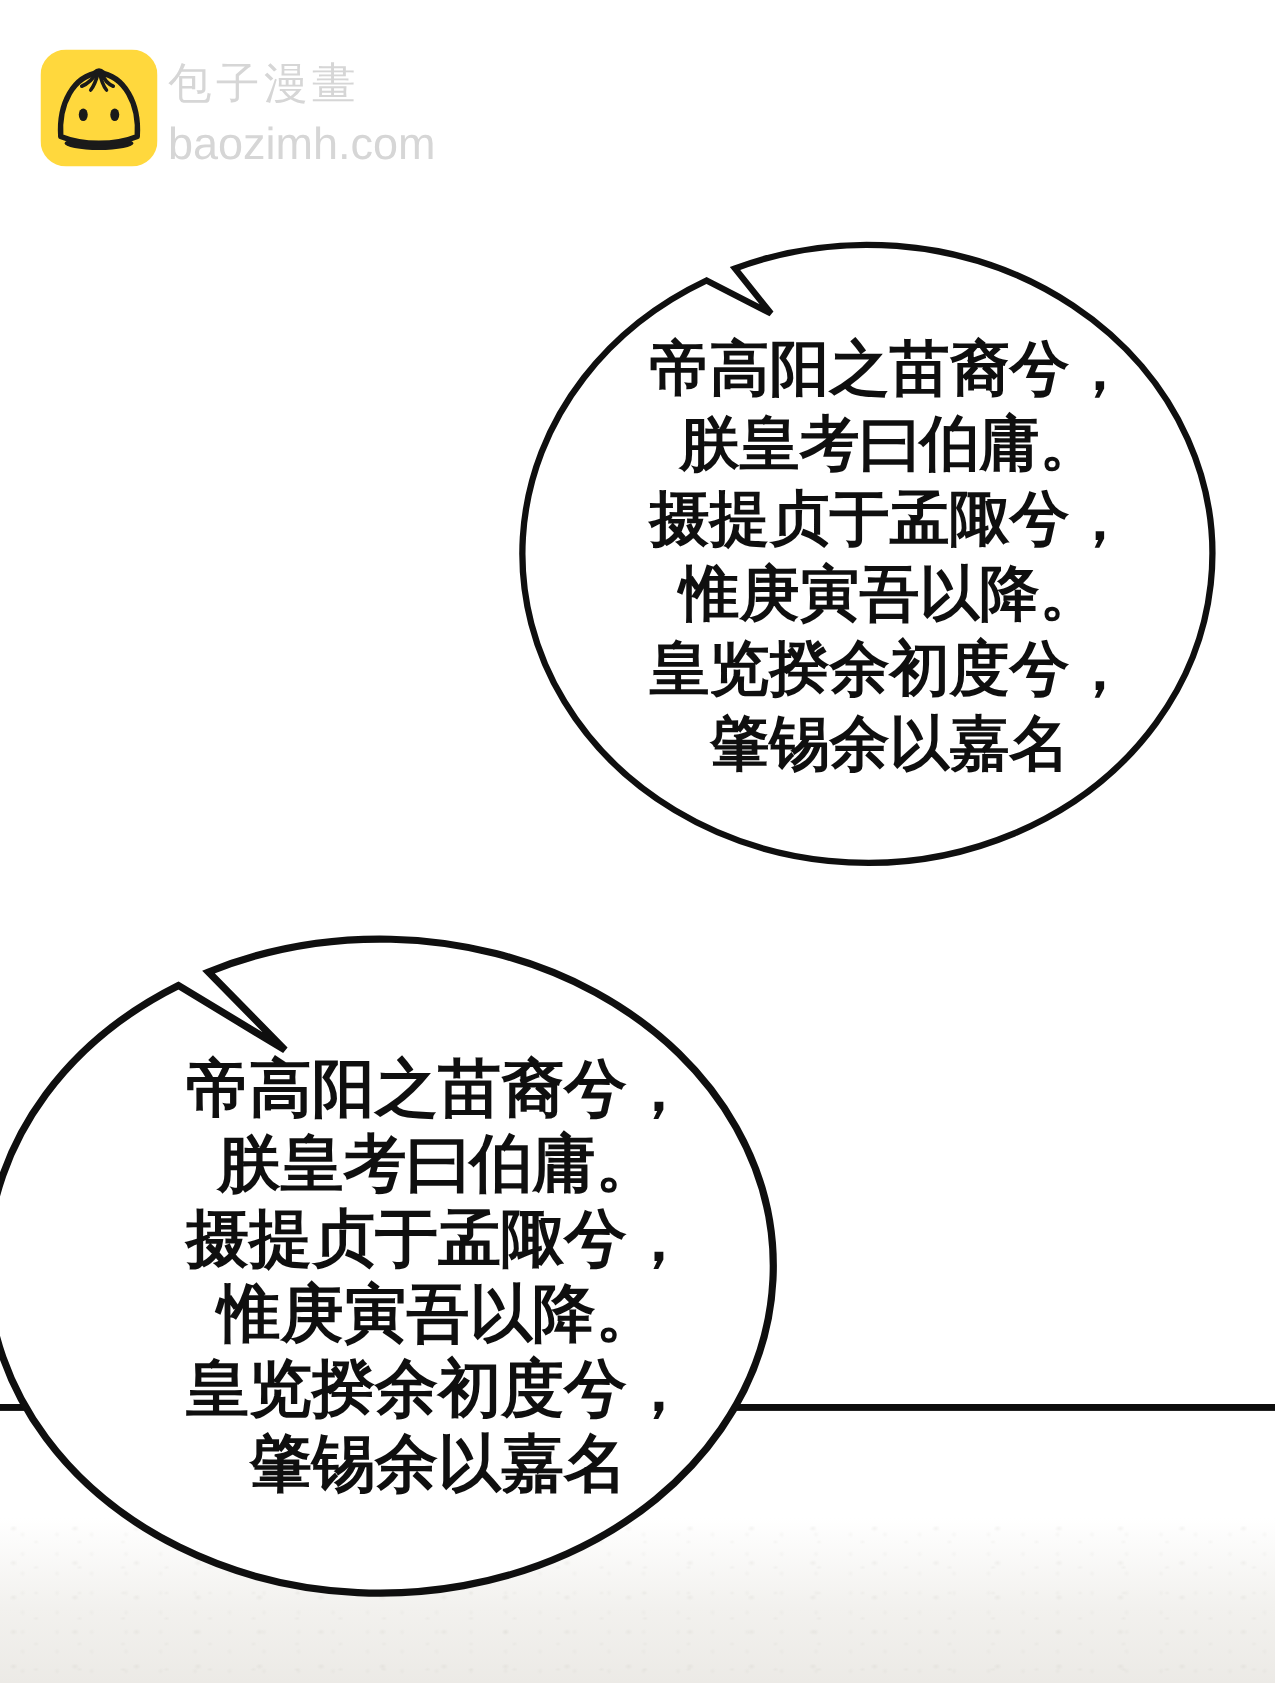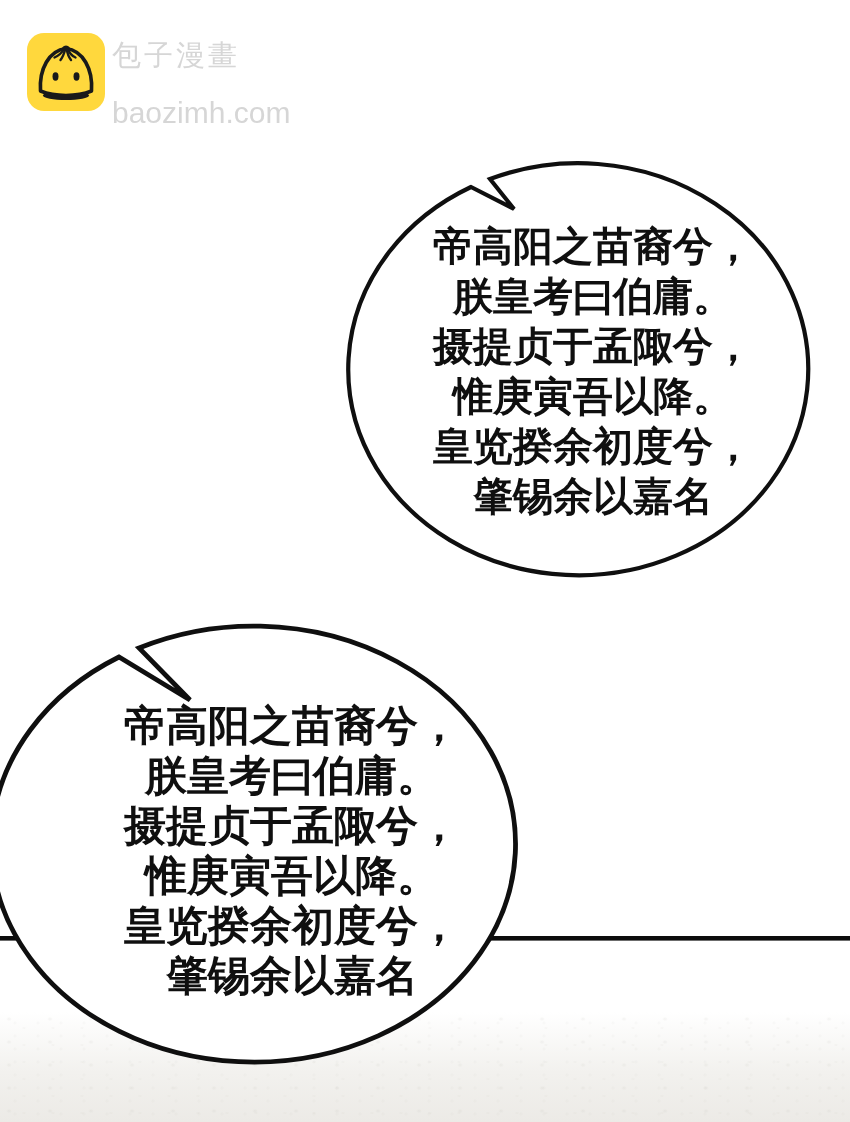--- a/index.html
+++ b/index.html
@@ -33,21 +33,21 @@
   .speech .line { white-space: nowrap; text-align: center; }
   .speech-1 { left: 433px; top: 221px; font-size: 40px; line-height: 50px; }
   .speech-2 { left: 124px; top: 701px; font-size: 42px; line-height: 50px; }
   .wm-icon { position: absolute; left: 27px; top: 33px; width: 78px; height: 78px; }
   .wm-brand {
     position: absolute; left: 112px; top: 36px;
     font-size: 29px; letter-spacing: 3px;
     color: #d6d6d6; font-weight: 400; white-space: nowrap;
   }
   .wm-domain {
-    position: absolute; left: 112px; top: 96px;
+    position: absolute; left: 112px; top: 80px;
     font-size: 30px; color: #d6d6d6; font-weight: 400; white-space: nowrap;
   }
 </style>
 </head>
 <body>
 
 <div class="page">
 
   <div class="ground"></div>
 

